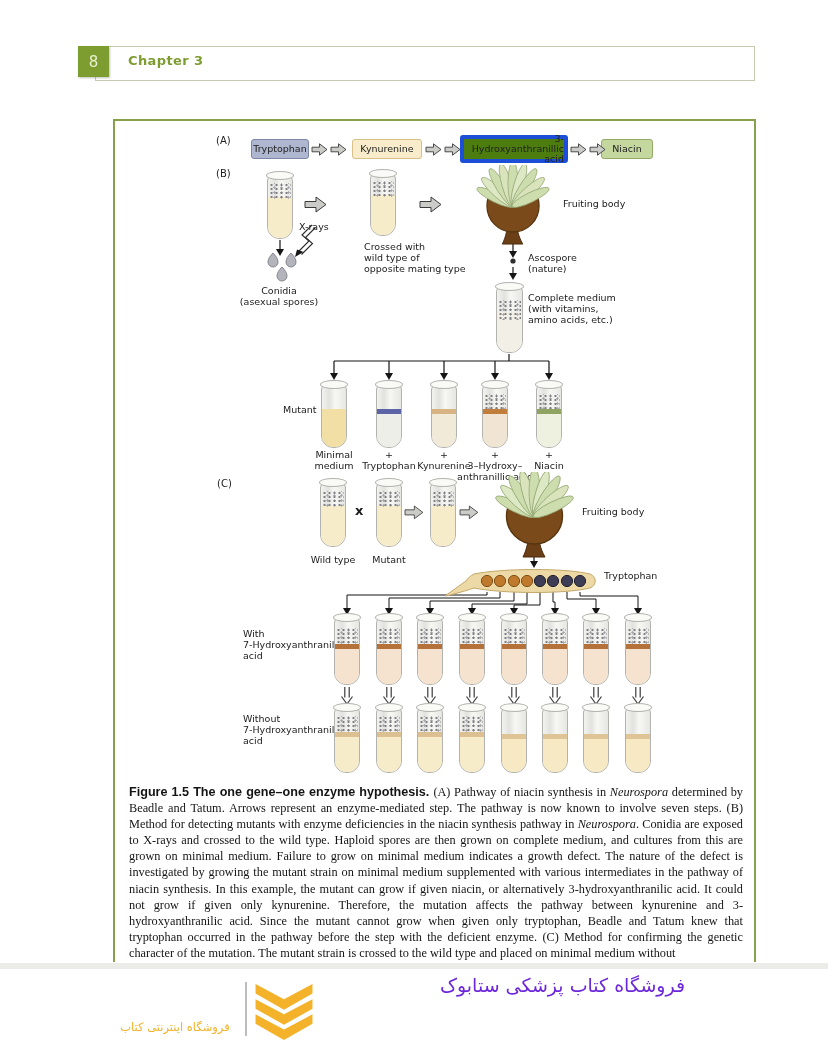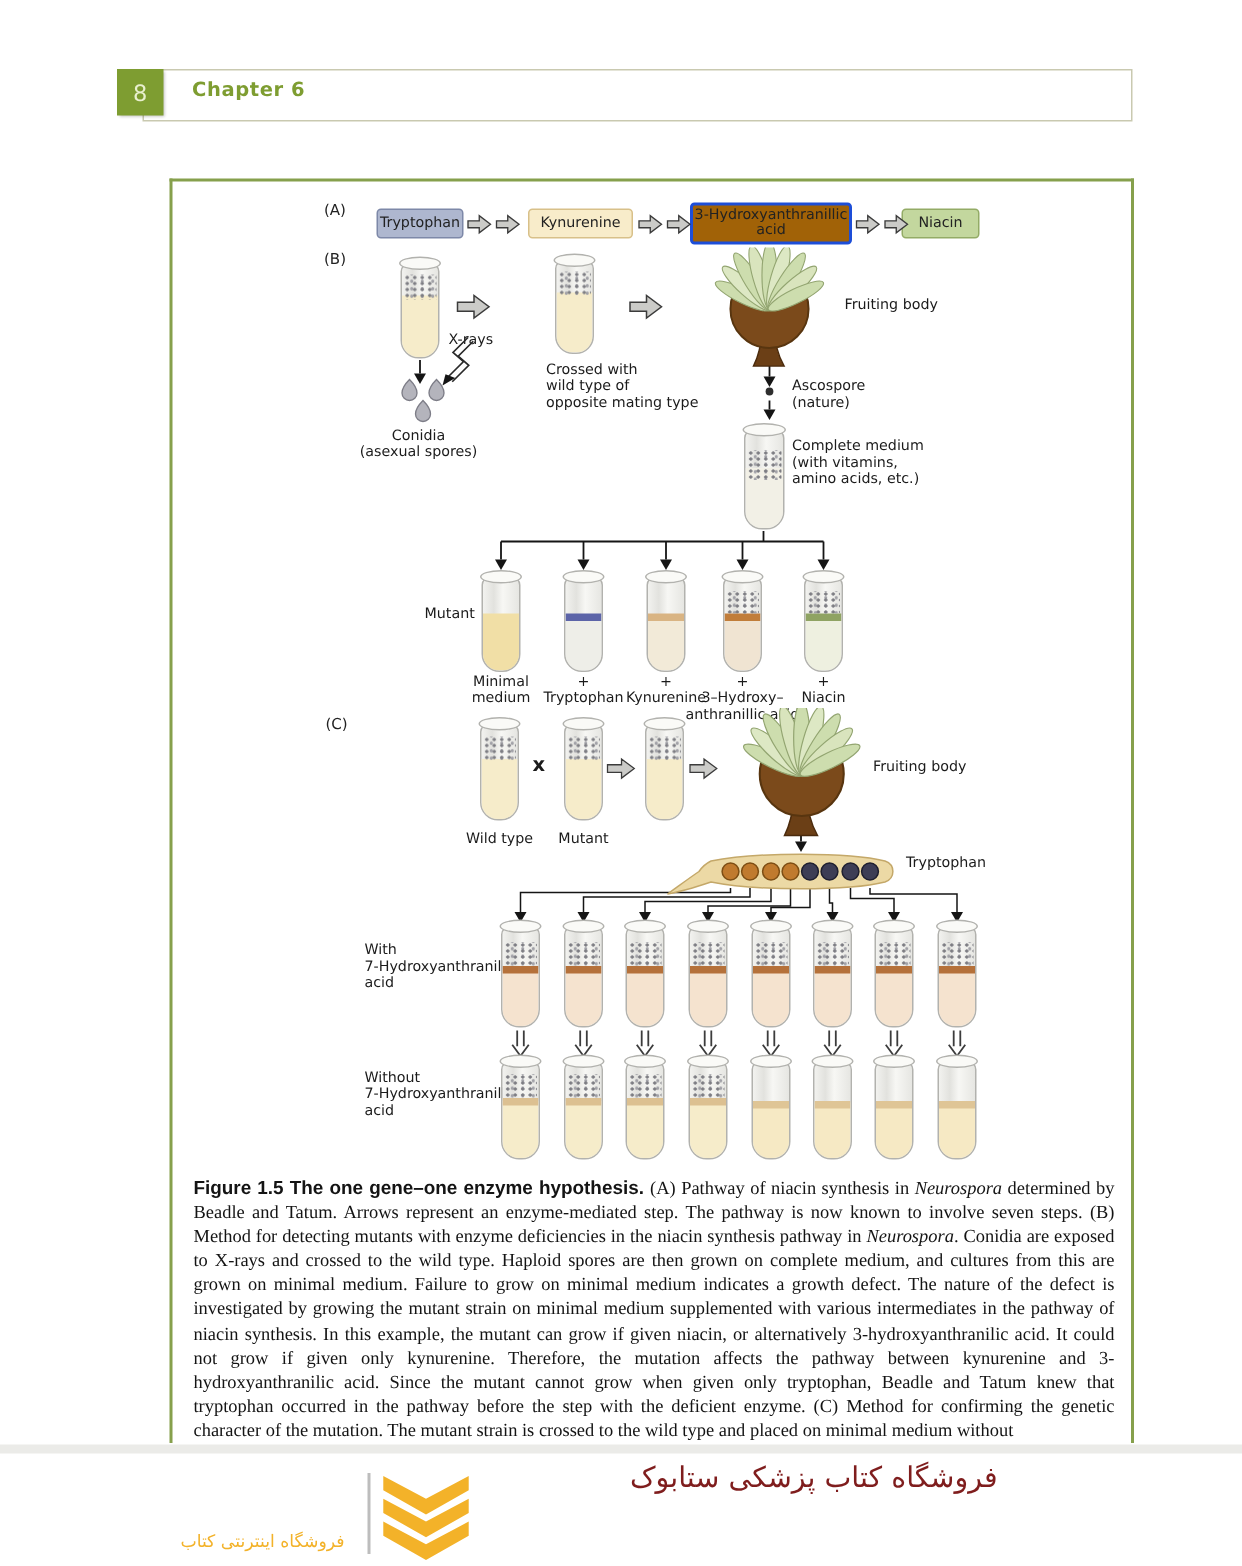--- a/index.html
+++ b/index.html
@@ -16,21 +16,21 @@
   .fig{left:113px;top:119px;width:643px;height:843px;border:2px solid #86a04c;border-bottom:none;
        box-sizing:border-box;background:#fff;}
   .lbl{position:absolute;font-size:9.5px;line-height:1.18;color:#1b1b1b;white-space:pre-line;}
   .ctr{text-align:center;}
   .panel{position:absolute;font-size:10px;color:#222;}
   
   .pbox{position:absolute;display:flex;align-items:center;justify-content:center;text-align:center;
         font-size:9.5px;line-height:1.05;color:#222;border-radius:3px;box-sizing:border-box;}
   .pb1{background:#aeb7cf;border:1px solid #7d88a8;}
   .pb2{background:#f8ecca;border:1px solid #d8c089;}
-  .pb3{background:#a16207;border:2px solid #1d4ed8;}
+  .pb3{background:#4d7c0f;border:4px solid #1d4ed8;text-align:right;}
   .pb4{background:#c3d79e;border:1px solid #93ab66;}
   
   .tube{position:absolute;width:26px;height:66px;}
   .tube i{display:block;position:absolute;}
   .tube .glass{left:0;right:0;top:2px;bottom:0;border:1.6px solid #b2b2ae;
         border-radius:6px 6px 12px 12px;overflow:hidden;
         background:linear-gradient(90deg,#f2f2ef,#e2e2de 30%,#f7f7f4 55%,#e6e6e2);}
   .tube .rim{left:-1px;right:-1px;top:-2px;height:7px;border:1.4px solid #b2b2ae;border-radius:50%;
         background:#fafaf7;}
   .tube .liquid{left:0;right:0;bottom:0;}
@@ -45,32 +45,32 @@
   .cb{font-family:"Liberation Sans","DejaVu Sans",sans-serif;font-weight:bold;font-size:12.6px;}
   .ci{font-style:italic;}
   
   .foot{left:0;top:962px;width:828px;height:82px;background:#fff;z-index:6;}
   .foot-strip{left:0;top:1px;width:828px;height:6px;background:#dbdbd5;opacity:.55;}
   .wordmark{left:112px;top:16px;width:126px;font-size:29px;font-weight:bold;direction:rtl;
             text-align:center;line-height:1.1;}
   .wm-y{color:#f3b229;} .wm-g{color:#9b9b9b;}
   .logo-sub{left:112px;top:58px;width:126px;font-size:11.5px;color:#f3b229;direction:rtl;text-align:center;}
   .logo-div{left:245px;top:20px;width:2px;height:54px;background:#bdbdbd;}
-  .store-title{left:420px;top:12px;width:317px;font-size:19px;color:#7f1d1d;direction:rtl;text-align:left;}
+  .store-title{left:440px;top:12px;width:317px;font-size:19px;color:#6d28d9;direction:rtl;text-align:left;}
   .url{left:380px;top:41px;width:357px;font-size:21px;font-weight:bold;letter-spacing:5px;
        text-align:right;color:#111;}
   .url .y{color:#f3b229;}
   svg{display:block;}
 </style>
 </head>
 <body>
 
 <div class="abs hdr-box"></div>
 <div class="abs hdr-num">8</div>
-<div class="abs hdr-title">Chapter 6</div>
+<div class="abs hdr-title">Chapter 3</div>
 
 <div class="abs fig">
 
   <svg class="abs" style="left:0;top:0;z-index:1;" width="643" height="843" viewBox="0 0 643 843">
     <defs>
       <path id="ah" d="M-4,0L4,0L0,7Z" fill="#151515"></path>
       <path id="bas" d="M0,3.4h7.5v-3.4l7.5,5.7-7.5,5.7v-3.4h-7.5z" fill="#cbcbc8" stroke="#3b3b3b" stroke-width="0.9"></path>
       <path id="ba" d="M0,4.5h11v-4.5l10,7.5-10,7.5v-4.5h-11z" fill="#cbcbc8" stroke="#3b3b3b" stroke-width="1"></path>
       <g id="oa" stroke="#3c3c3c" stroke-width="1.2" fill="none">
         <path d="M-2.2,0V10.5M2.2,0V10.5"></path>

